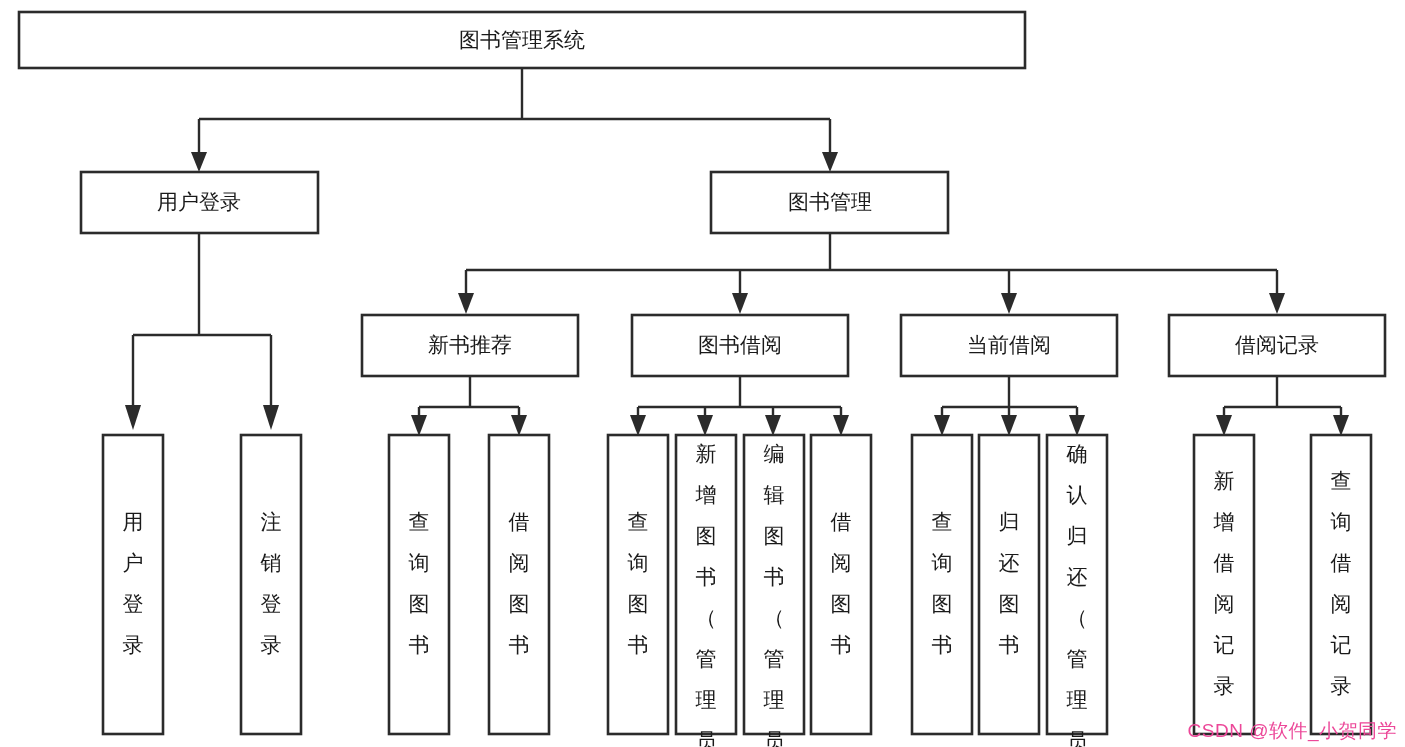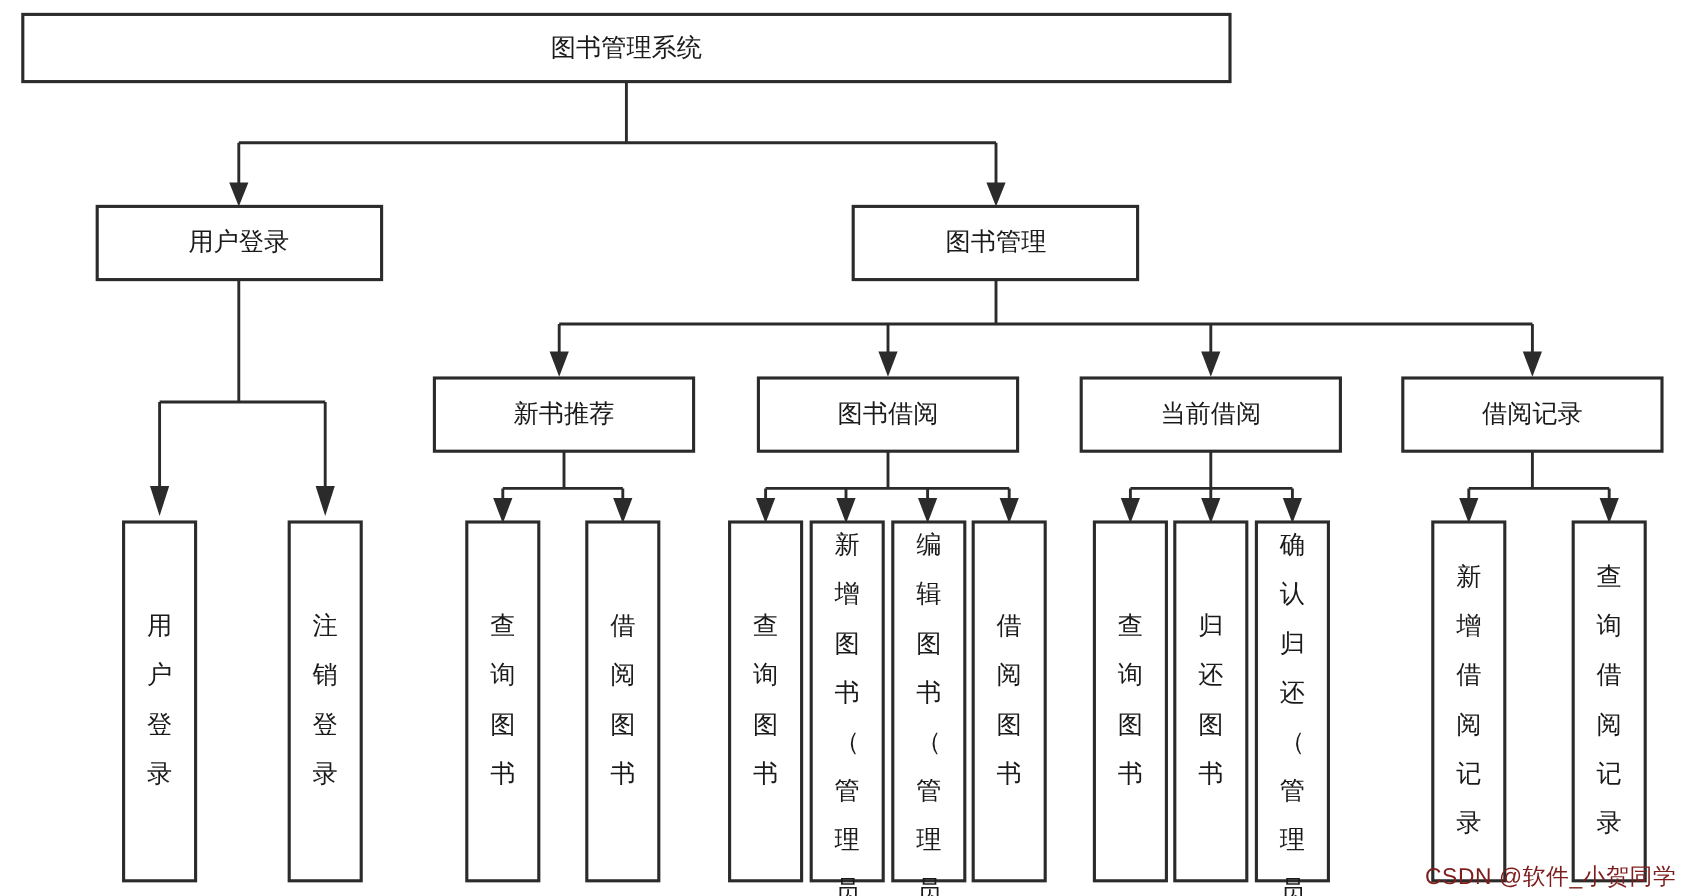--- a/index.html
+++ b/index.html
@@ -50,21 +50,21 @@
     font-size: 21px;
     fill: #1a1a1a;
     text-anchor: middle;
   }
   .watermark {
     position: absolute;
     right: 8px;
     bottom: 3px;
     font-family: "Liberation Sans", "DejaVu Sans", sans-serif;
     font-size: 19px;
-    color: #7f1d1d;
+    color: #ec4899;
     letter-spacing: 0.5px;
     white-space: nowrap;
     pointer-events: none;
   }
 </style>
 </head>
 <body>
 
 <div id="diagram-root">
   <svg class="flow" width="1405" height="747" viewBox="0 0 1405 747" xmlns="http://www.w3.org/2000/svg">

